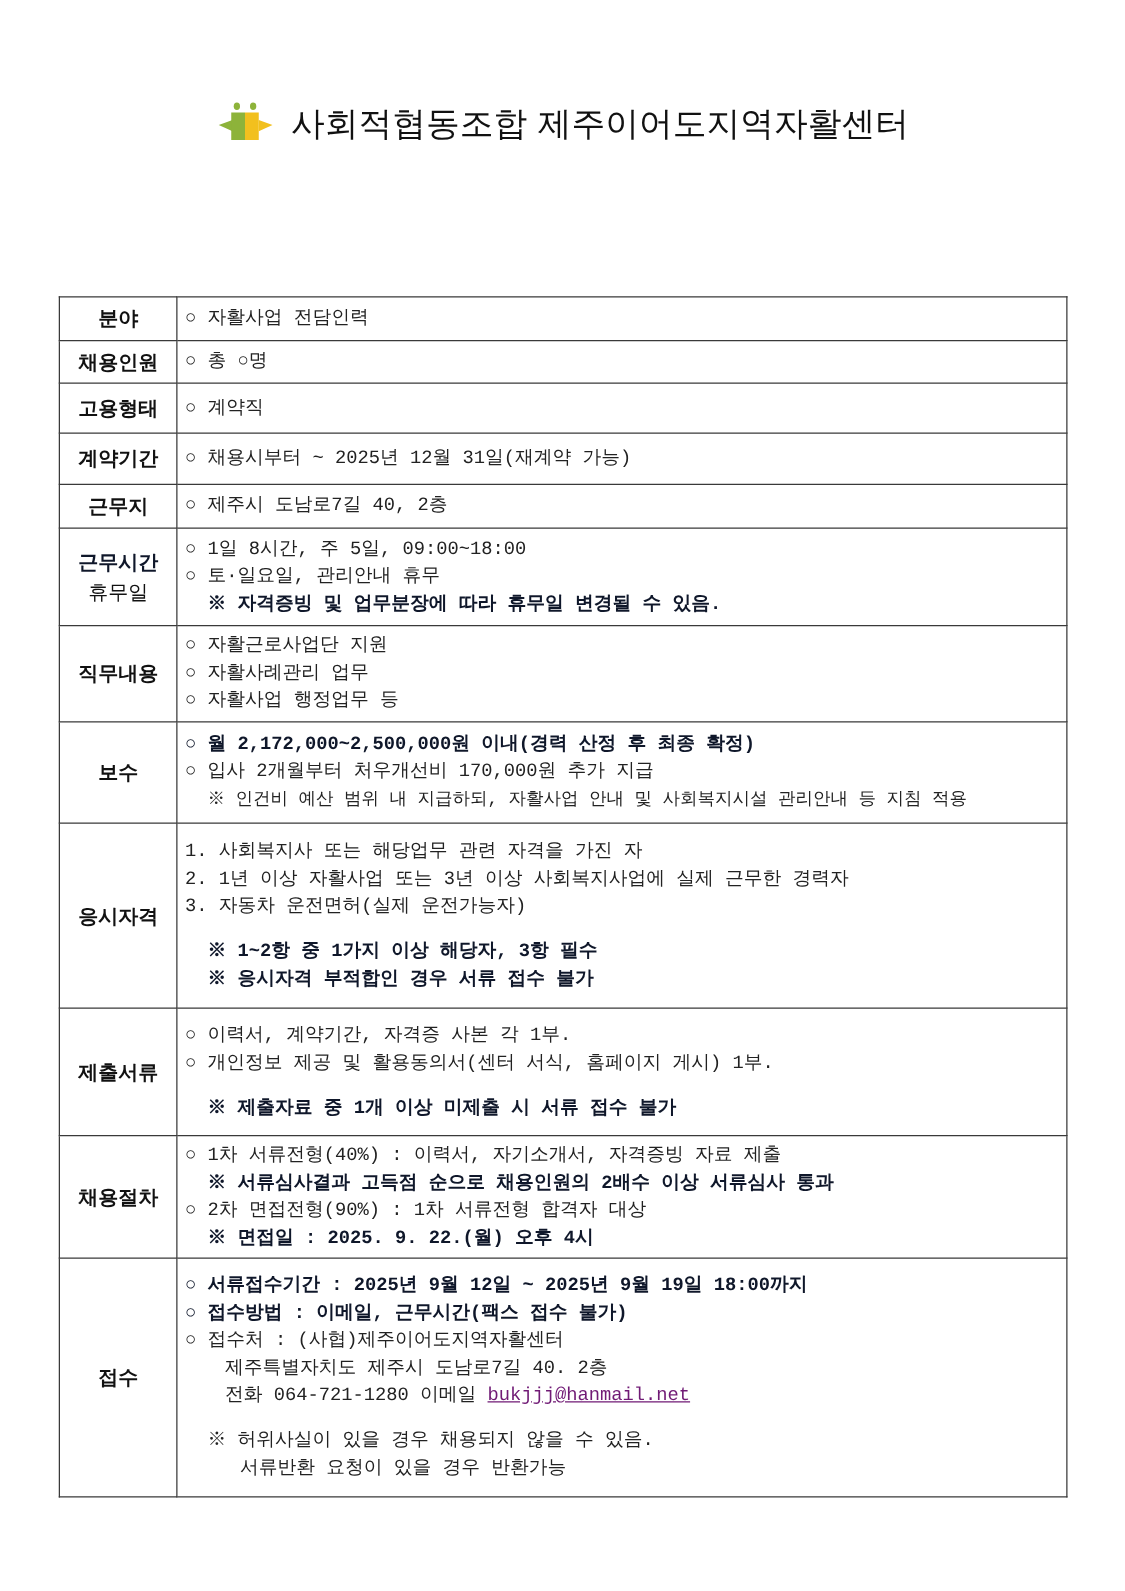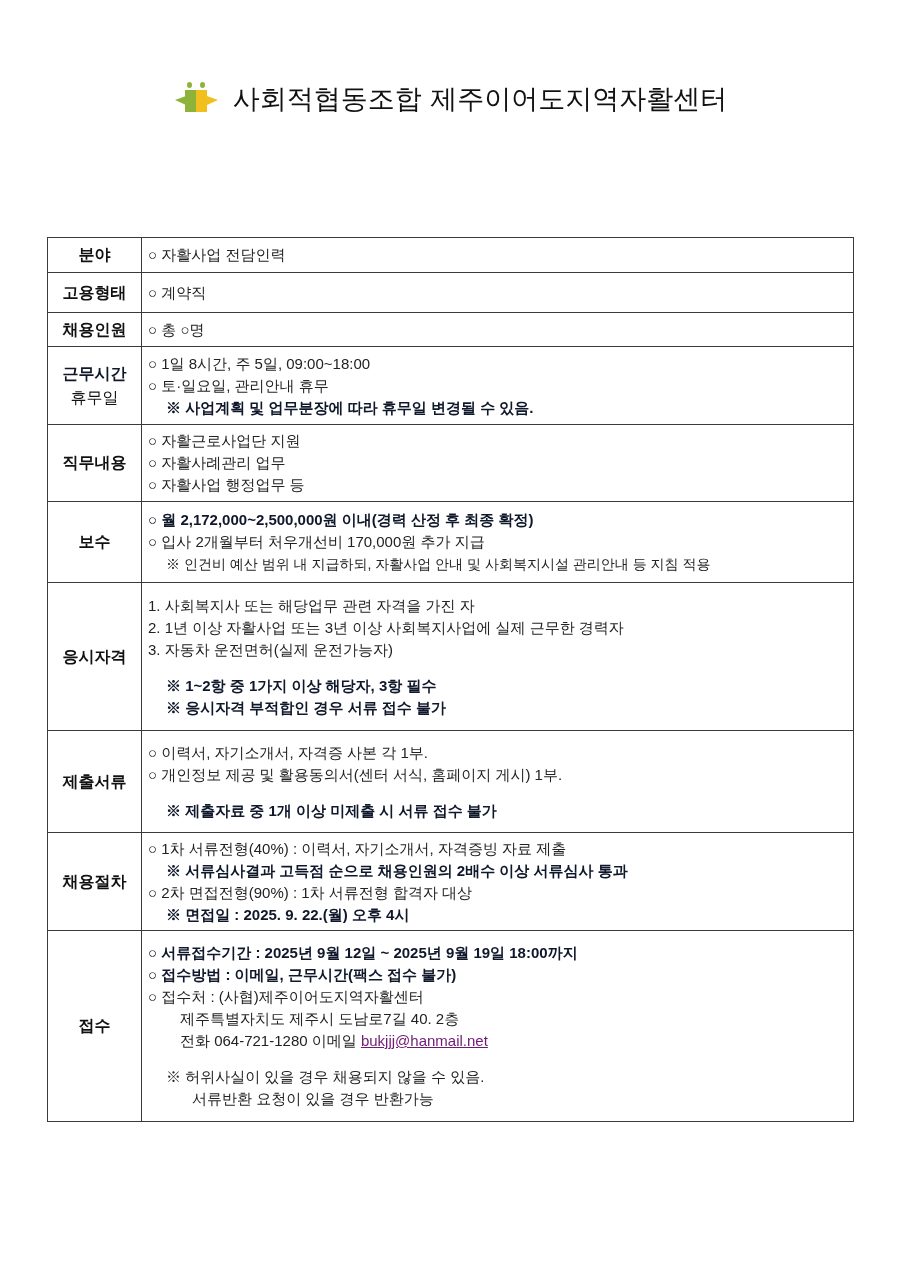--- a/index.html
+++ b/index.html
@@ -18,21 +18,21 @@
   .logo .d1 { position: absolute; left: 14px; top: 0px; width: 5px; height: 6px; border-radius: 50%; background: #8db33a; }
   .logo .d2 { position: absolute; left: 27px; top: 0px; width: 5px; height: 6px; border-radius: 50%; background: #8db33a; }
   .main-title { margin-top: 14px; font-family: "DejaVu Sans", "Liberation Sans", sans-serif;
                 font-weight: bold; font-size: 45px; letter-spacing: 1px; color: #0d0d0d; }
 
   table.notice { position: absolute; left: 47px; top: 237px; width: 807px; border-collapse: collapse;
                  font-size: 15.5px; line-height: 22px; }
   table.notice td { border: 1.5px solid #3a3a3a; vertical-align: middle; }
   td.label { width: 93px; text-align: center; font-weight: bold; font-family: "DejaVu Sans", "Liberation Sans", sans-serif;
              font-size: 16px; color: #111; padding: 0; }
-  td.content { padding: 2px 6px 2px 6px; font-family: Liberation Sans, sans-serif; font-size: 15px; color: #222; }
+  td.content { padding: 2px 6px 2px 6px; font-family: Liberation Mono, monospace; font-size: 15px; color: #222; }
   .line { white-space: nowrap; }
   .b { font-weight: bold; color: #0f172a; }
   .indent1 { padding-left: 18px; }
   .indent2 { padding-left: 32px; }
   .indent3 { padding-left: 44px; }
   .gap { height: 14px; }
   a.email { color: #701a75; text-decoration: underline; }
 </style>
 </head>
 <body>
@@ -52,41 +52,53 @@
 </div>
 
 <table class="notice">
   <tbody>
       <tr style="height:35px">
     <td class="label">분야</td>
     <td class="content">
           <div class="line">○ 자활사업 전담인력</div>
         </td>
   </tr>
+  <tr style="height:34px">
+    <td class="label">채용인원</td>
+    <td class="content">
+          <div class="line">○ 총 ○명</div>
+        </td>
+  </tr>
   <tr style="height:40px">
     <td class="label">고용형태</td>
     <td class="content">
           <div class="line">○ 계약직</div>
         </td>
   </tr>
-  <tr style="height:34px">
-    <td class="label">채용인원</td>
+  <tr style="height:41px">
+    <td class="label">계약기간</td>
     <td class="content">
-          <div class="line">○ 총 ○명</div>
+          <div class="line">○ 채용시부터 ~ 2025년 12월 31일(재계약 가능)</div>
+        </td>
+  </tr>
+  <tr style="height:35px">
+    <td class="label">근무지</td>
+    <td class="content">
+          <div class="line">○ 제주시 도남로7길 40, 2층</div>
         </td>
   </tr>
   <tr style="height:78px">
     <td class="label" style="font-weight:normal;line-height:24px">
       <div class="b">근무시간</div>
       <div>휴무일</div>
     </td>
     <td class="content">
       <div class="line">○ 1일 8시간, 주 5일, 09:00~18:00</div>
       <div class="line">○ 토·일요일, 관리안내 휴무</div>
-      <div class="line b indent1">※ 사업계획 및 업무분장에 따라 휴무일 변경될 수 있음.</div>
+      <div class="line b indent1">※ 자격증빙 및 업무분장에 따라 휴무일 변경될 수 있음.</div>
     </td>
   </tr>
   <tr style="height:77px">
     <td class="label">직무내용</td>
     <td class="content">
       <div class="line">○ 자활근로사업단 지원</div>
       <div class="line">○ 자활사례관리 업무</div>
       <div class="line">○ 자활사업 행정업무 등</div>
     </td>
   </tr>
@@ -105,21 +117,21 @@
       <div class="line">2. 1년 이상 자활사업 또는 3년 이상 사회복지사업에 실제 근무한 경력자</div>
       <div class="line">3. 자동차 운전면허(실제 운전가능자)</div>
       <div class="gap"></div>
       <div class="line b indent1">※ 1~2항 중 1가지 이상 해당자, 3항 필수</div>
       <div class="line b indent1">※ 응시자격 부적합인 경우 서류 접수 불가</div>
     </td>
   </tr>
   <tr style="height:102px">
     <td class="label">제출서류</td>
     <td class="content">
-      <div class="line">○ 이력서, 자기소개서, 자격증 사본 각 1부.</div>
+      <div class="line">○ 이력서, 계약기간, 자격증 사본 각 1부.</div>
       <div class="line">○ 개인정보 제공 및 활용동의서(센터 서식, 홈페이지 게시) 1부.</div>
       <div class="gap"></div>
       <div class="line b indent1">※ 제출자료 중 1개 이상 미제출 시 서류 접수 불가</div>
     </td>
   </tr>
   <tr style="height:98px">
     <td class="label">채용절차</td>
     <td class="content">
       <div class="line">○ 1차 서류전형(40%) : 이력서, 자기소개서, 자격증빙 자료 제출</div>
       <div class="line b indent1">※ 서류심사결과 고득점 순으로 채용인원의 2배수 이상 서류심사 통과</div>

